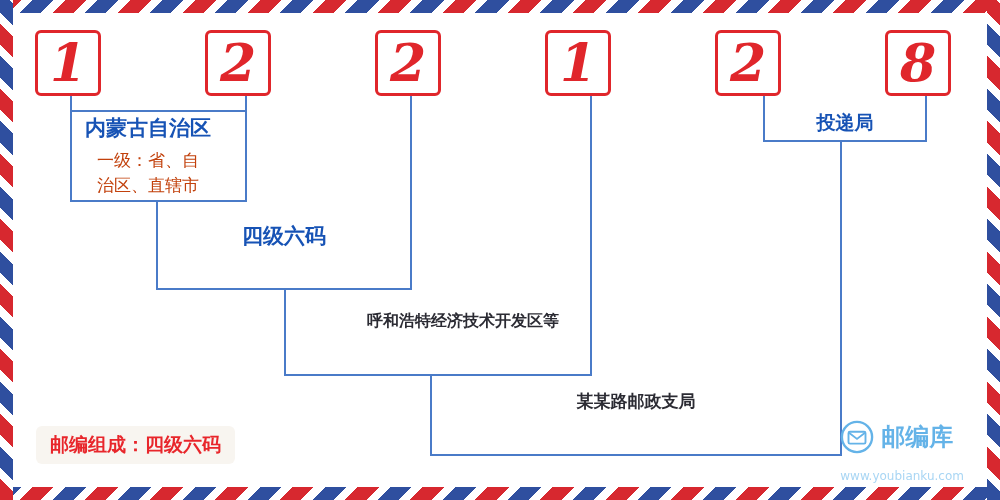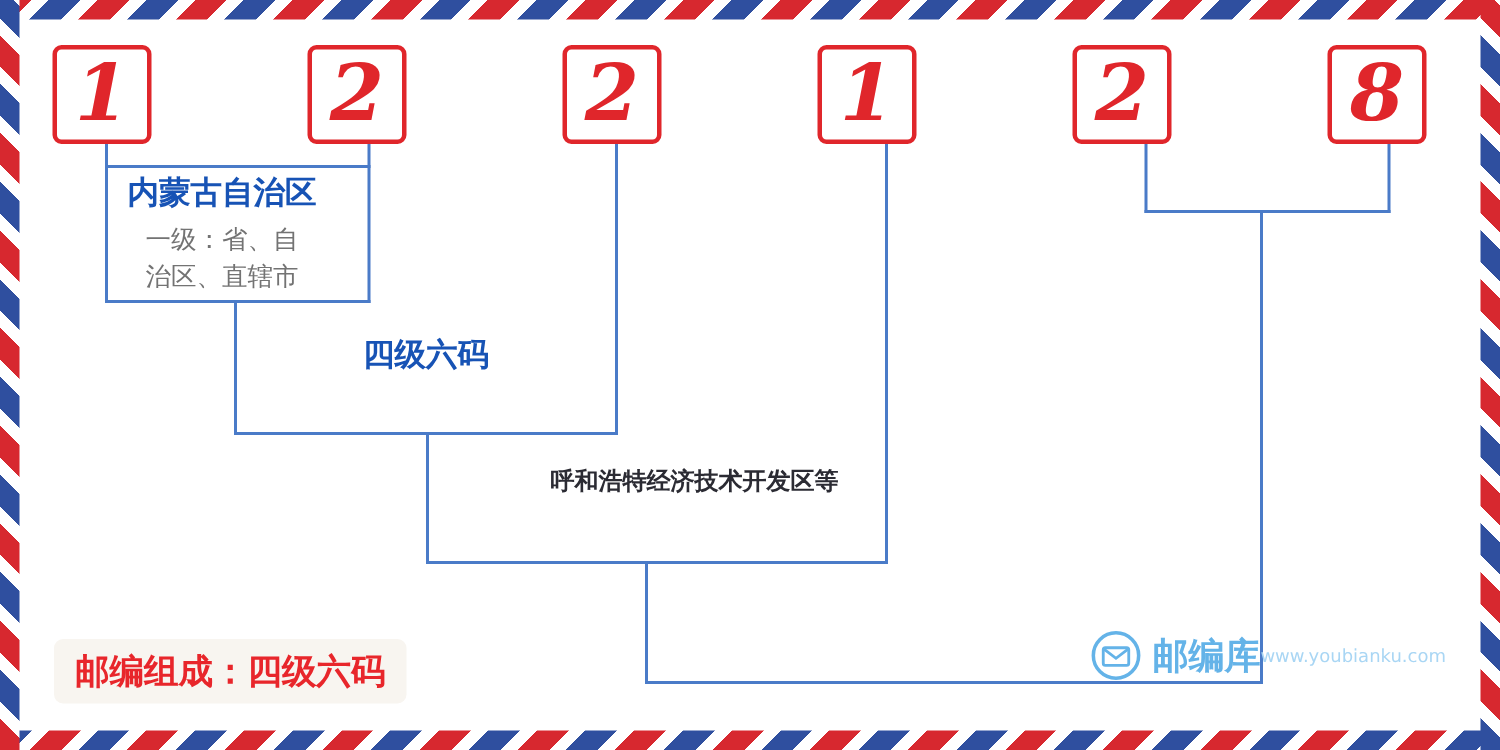--- a/index.html
+++ b/index.html
@@ -26,39 +26,39 @@
   .digit{
     font-family:"DejaVu Serif","Liberation Serif",serif;
     font-style:italic;font-weight:700;font-size:52px;line-height:1;color:#e0262b;
   }
   
   .ln{position:absolute;background:#4a7bc8;z-index:1;}
   
   .label-group{position:absolute;text-align:center;z-index:2;}
   .lvl-name{font-weight:bold;}
   .blue{color:#1753b5;}
-  .red{color:#737373;}
+  .red{color:#c2410c;}
   .dark{color:#2b2b33;}
   .pre{white-space:pre-line;}
   .lvl1-name,.lvl2-name{font-size:21px;}
   .lvl3-name{font-size:16px;}
   .lvl4-name{font-size:17px;}
   .lvl-desc{font-size:17px;margin-top:8px;line-height:25px;}
   .delivery{font-size:19px;font-weight:bold;}
   
   .footer-note{
     position:absolute;left:36px;top:426px;z-index:2;
-    color:#e8262b;font-weight:bold;font-size:23px;
+    color:#e8262b;font-weight:bold;font-size:19px;
     background:#f8f5f0;border-radius:6px;padding:6px 14px;
   }
   
-  .brand{position:absolute;right:36px;top:420px;z-index:2;display:flex;flex-direction:row;align-items:center;cursor:pointer;}
+  .brand{position:absolute;right:36px;top:420px;z-index:2;display:flex;flex-direction:column;align-items:flex-start;cursor:pointer;}
   .brand-row{display:flex;align-items:center;gap:7px;}
   .brand-name{font-size:24px;font-weight:bold;color:#64b3e8;}
-  .brand-url{font-size:12px;color:#a9d6f4;margin-top:0;}
+  .brand-url{font-size:12px;color:#a9d6f4;margin-top:15px;}
 </style>
 </head>
 <body>
 
 <div class="stage">
 
   <div class="edge top"></div>
   <div class="edge bottom"></div>
   <div class="edge left"></div>
   <div class="edge right"></div>
@@ -111,22 +111,26 @@
 
   <div class="label-group" style="left:156px;top:222px;width:256px">
     <div class="lvl-name lvl2-name blue">四级六码</div>
   </div>
 
   <div class="label-group" style="left:284px;top:311px;width:358px">
     <div class="lvl-name lvl3-name dark">呼和浩特经济技术开发区等</div>
   </div>
 
   <div class="label-group" style="left:430px;top:390px;width:412px">
+    <div class="lvl-name lvl4-name dark">某某路邮政支局</div>
   </div>
 
+  <div class="label-group" style="left:763px;top:110px;width:164px">
+    <div class="delivery blue">投递局</div>
+  </div>
 
   <div class="footer-note">邮编组成：四级六码</div>
 
   <div class="brand">
     <div class="brand-row">
       <span style="display:inline-flex">
         <svg width="34" height="34" viewBox="0 0 36 36">
           <circle cx="18" cy="18" r="16" fill="none" stroke="#64b3e8" stroke-width="2.5"></circle>
           <rect x="9" y="12.5" width="18" height="12.5" rx="1.5" fill="none" stroke="#64b3e8" stroke-width="2"></rect>
           <path d="M9.5 13.5 L18 20 L26.5 13.5" fill="none" stroke="#64b3e8" stroke-width="2"></path>

